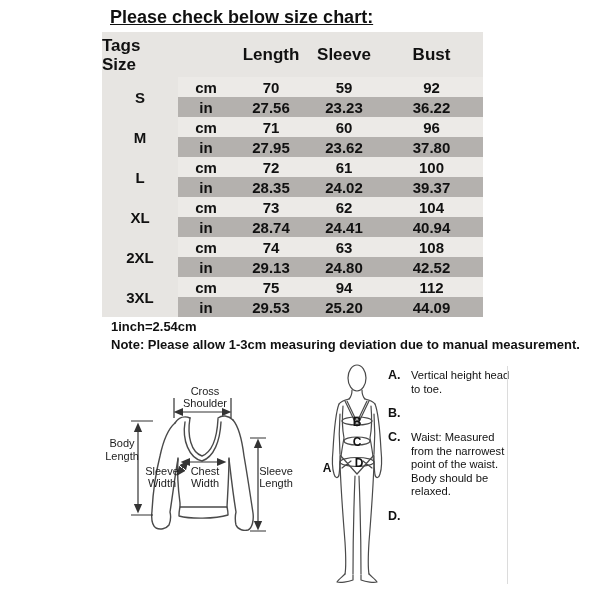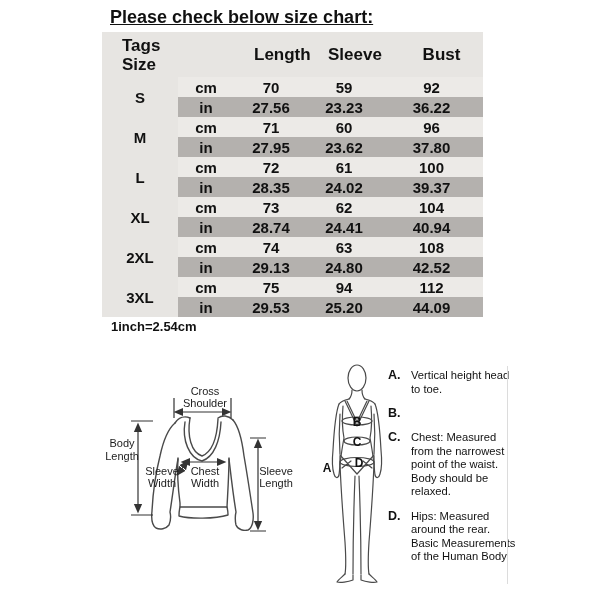--- a/index.html
+++ b/index.html
@@ -10,21 +10,21 @@
   }
   .title{
     position:absolute;left:110px;top:7px;
     font-size:18px;font-weight:bold;white-space:nowrap;text-decoration:underline;
   }
   table.size-table{
     position:absolute;left:102px;top:32px;width:381px;
     border-collapse:collapse;table-layout:fixed;
   }
   .size-table th,.size-table td{padding:0;margin:0;}
-  .size-table thead th{background:var(--hdr);height:45px;vertical-align:middle;padding-left:20px;}
+  .size-table thead th{background:var(--hdr);height:45px;vertical-align:middle;}
   .th-size{text-align:left;padding-left:17px;font-size:17px;line-height:19px;font-weight:bold;}
   .th-col{font-size:17px;font-weight:bold;text-align:center;}
   .size-table tbody td{text-align:center;height:20px;font-size:15px;font-weight:bold;vertical-align:middle;}
   td.size-label{background:var(--hdr);font-size:18px;font-weight:bold;}
   tr.row-cm td.val,tr.row-cm td.unit{background:var(--cm);}
   tr.row-in td.val,tr.row-in td.unit{background:var(--in);}
   td.unit{font-size:13px;font-weight:normal;}
   .inch-note{
     position:absolute;left:111px;top:319px;
     font-size:13px;font-weight:bold;white-space:nowrap;
@@ -145,20 +145,21 @@
         <td class="unit">in</td>
         <td class="val">29.53</td>
         <td class="val">25.20</td>
         <td class="val">44.09</td>
       </tr>
     </tbody>
 </table>
 
 <div class="inch-note">1inch=2.54cm</div>
 <div class="notes">
+  <div>Note: Please allow 1-3cm measuring deviation due to manual measurement.</div>
 </div>
 
 <svg class="garment-svg" width="235" height="230" viewBox="0 0 235 230">
   <defs>
     <marker id="ah" markerWidth="9" markerHeight="8" refX="6" refY="4" orient="auto-start-reverse">
       <path d="M0,0.5 L8,4 L0,7.5 z" fill="#333"></path>
     </marker>
   </defs>
   <g stroke="#4a4a4a" stroke-width="1.4" fill="none" stroke-linecap="round" stroke-linejoin="round">
     <path d="M80,55 C73,61 68,74 65,88 C61,104 58,122 57,143 C56,152 58,158 61,160 C65,162 71,161 74,157 C76,152 76,148 75,144 C78,125 80,107 83,91"></path>
@@ -227,30 +228,24 @@
         <div>Vertical height head</div>
         <div>to toe.</div>
       </div>
     </div>
     <div class="legend-item">
       <span class="legend-letter">B.</span>
     </div>
     <div class="legend-item">
       <span class="legend-letter">C.</span>
       <div class="legend-lines">
-        <div>Chest: Measured</div>
+        <div>Waist: Measured</div>
         <div>from the narrowest</div>
         <div>point of the waist.</div>
         <div>Body should be</div>
         <div>relaxed.</div>
       </div>
     </div>
     <div class="legend-item">
       <span class="legend-letter">D.</span>
-      <div class="legend-lines">
-        <div>Hips: Measured</div>
-        <div>around the rear.</div>
-        <div>Basic Measurements</div>
-        <div>of the Human Body</div>
-      </div>
     </div>
   </div>
 <div class="v-divider"></div>
 
 </body></html>

